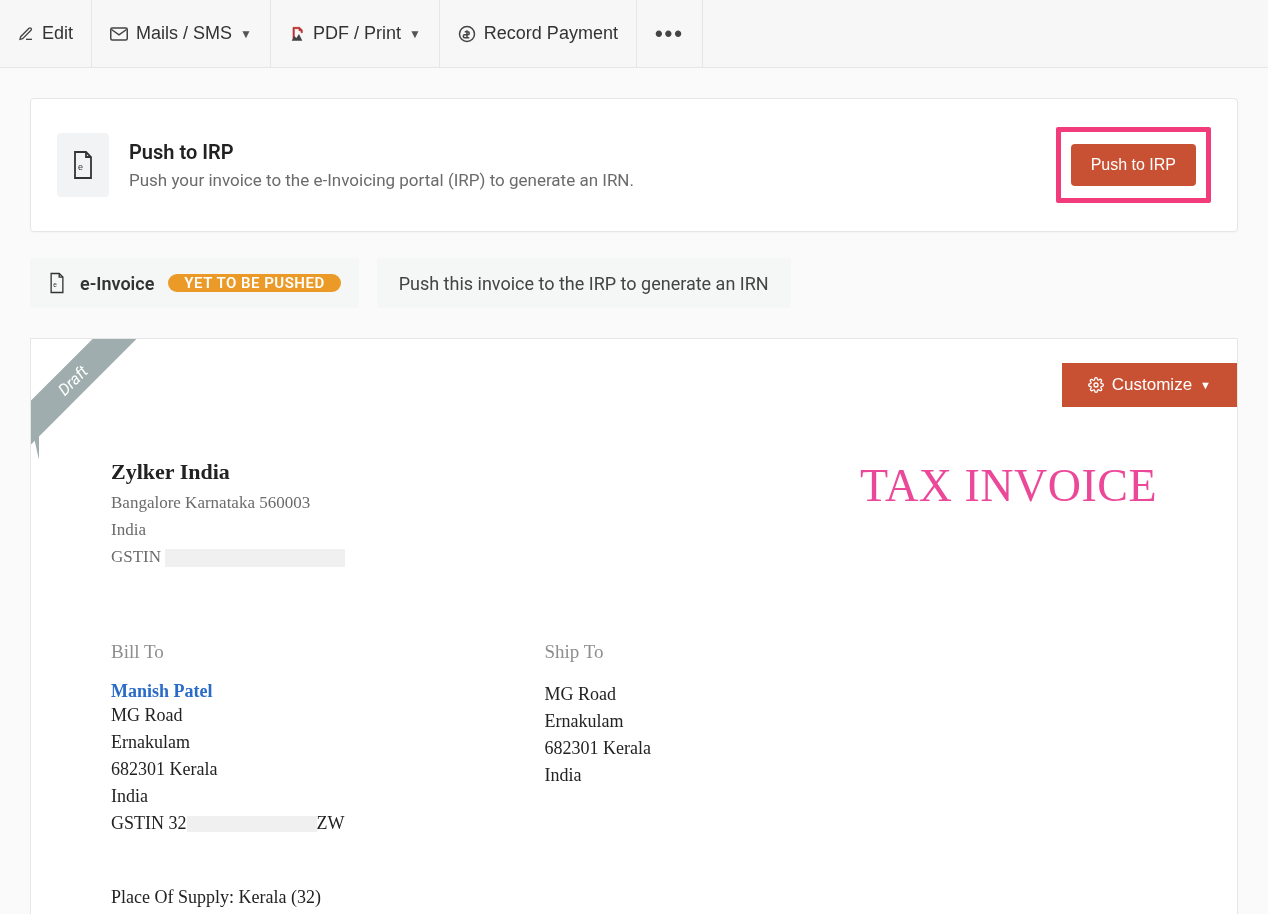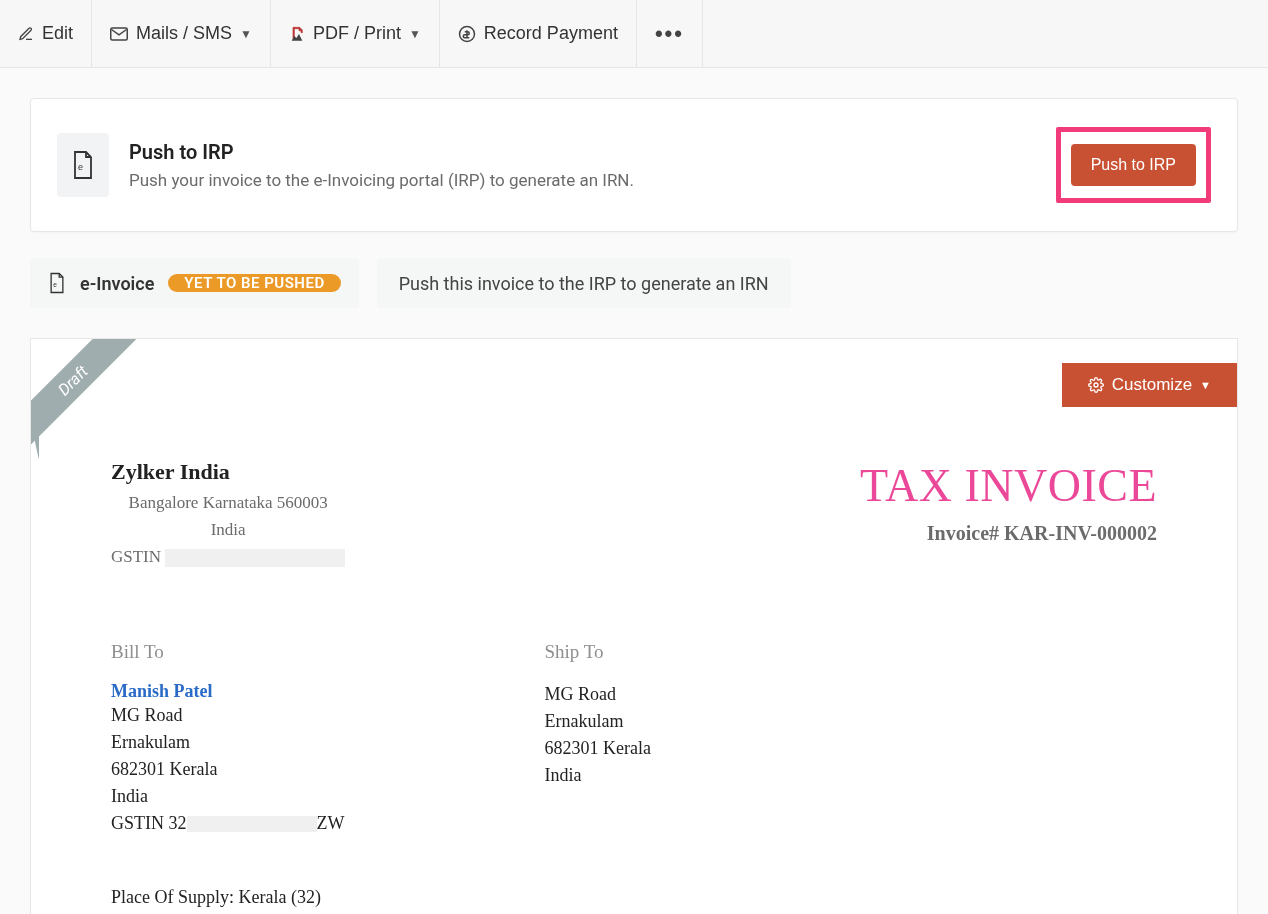--- a/index.html
+++ b/index.html
@@ -191,21 +191,20 @@
 .company-block .company-name {
   font-size: 22px;
   font-weight: 700;
   color: #222;
   margin-bottom: 4px;
 }
 .company-block .company-line {
   font-size: 17px;
   color: #6b6b6b;
   line-height: 1.6;
-  text-align: center;
 }
 .redact {
   display: inline-block;
   width: 180px;
   height: 18px;
   background: #f0f0f0;
   vertical-align: middle;
 }
 .doc-title {
   font-size: 46px;
@@ -360,21 +359,20 @@
           <div class="company-name">Zylker India</div>
           <div class="company-line">Bangalore Karnataka 560003</div>
           <div class="company-line">India</div>
           <div class="company-line">
             <span>GSTIN</span>
             <span class="redact"></span>
           </div>
         </div>
         <div>
           <div class="doc-title">TAX INVOICE</div>
-          <div class="invoice-num">Invoice# KAR-INV-000002</div>
         </div>
       </div>
 
       <div class="doc-addresses">
         <div class="addr-col">
           <div class="addr-heading">Bill To</div>
           <div class="addr-name-link">Manish Patel</div>
           <div class="addr-line">MG Road</div>
           <div class="addr-line">Ernakulam</div>
           <div class="addr-line">682301 Kerala</div>

